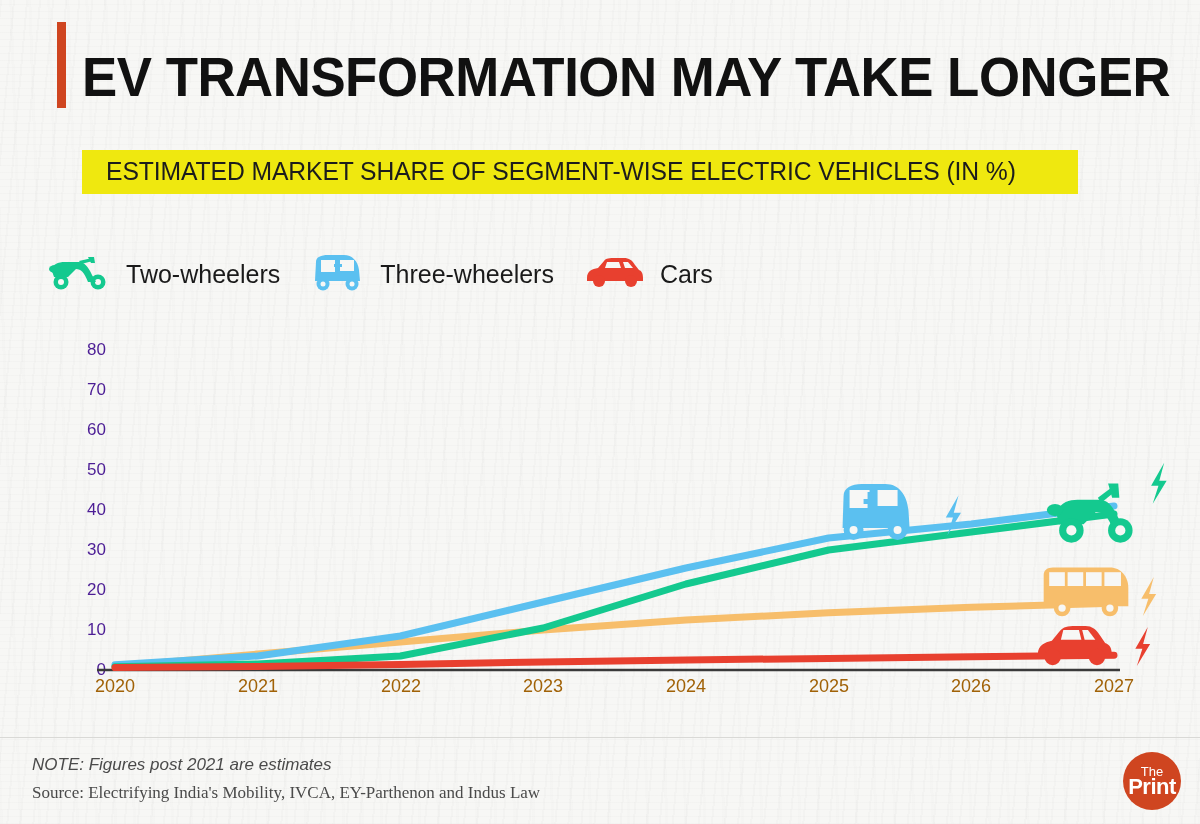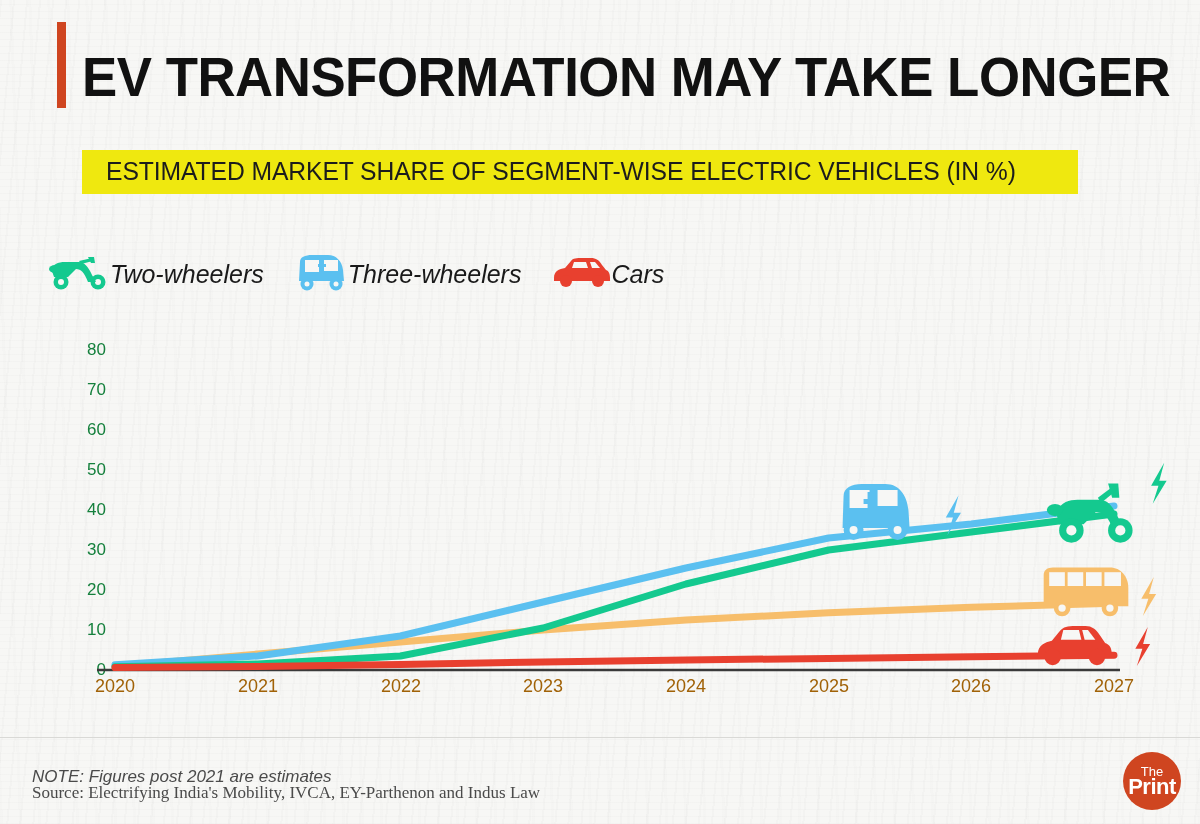--- a/index.html
+++ b/index.html
@@ -36,43 +36,42 @@
   .subtitle{
     font-size:26px;line-height:28px;color:#1c1c1c;
     font-family:"Liberation Sans",sans-serif;
     letter-spacing:-.1px;white-space:nowrap;
     transform:scaleX(.95);transform-origin:left center;
   }
   .legend{
     position:absolute;left:48px;top:252px;
     display:flex;align-items:center;gap:30px;
   }
-  .legend-item{display:flex;align-items:center;gap:0;font-style:italic;}
+  .legend-item{display:flex;align-items:center;gap:16px;}
   .legend-label{
     font-size:25px;color:#1a1a1a;white-space:nowrap;
     font-family:"Liberation Sans",sans-serif;
   }
   .chart{
     position:absolute;left:0;top:0;width:1200px;height:824px;
   }
   .ytick{
-    position:absolute;font-size:17px;color:#15803d;
+    position:absolute;font-size:17px;color:#4c1d95;
     text-align:right;width:46px;
     font-family:"Liberation Sans",sans-serif;
   }
   .xtick{
     position:absolute;font-size:18px;color:#a16207;
     text-align:center;width:90px;top:676px;
     font-family:"Liberation Sans",sans-serif;
   }
   .footer-note{
     position:absolute;left:32px;top:755px;
     font-size:17px;font-style:italic;color:#4a4a4a;
     font-family:"Liberation Sans",sans-serif;
-    margin-top:12px;
   }
   .footer-source{
     position:absolute;left:32px;top:783px;
     font-size:17px;color:#4a4a4a;
     font-family:Liberation Serif, serif;
   }
   .divider{
     position:absolute;left:0;top:737px;width:1200px;height:1px;
     background:#d9d9d6;
   }

